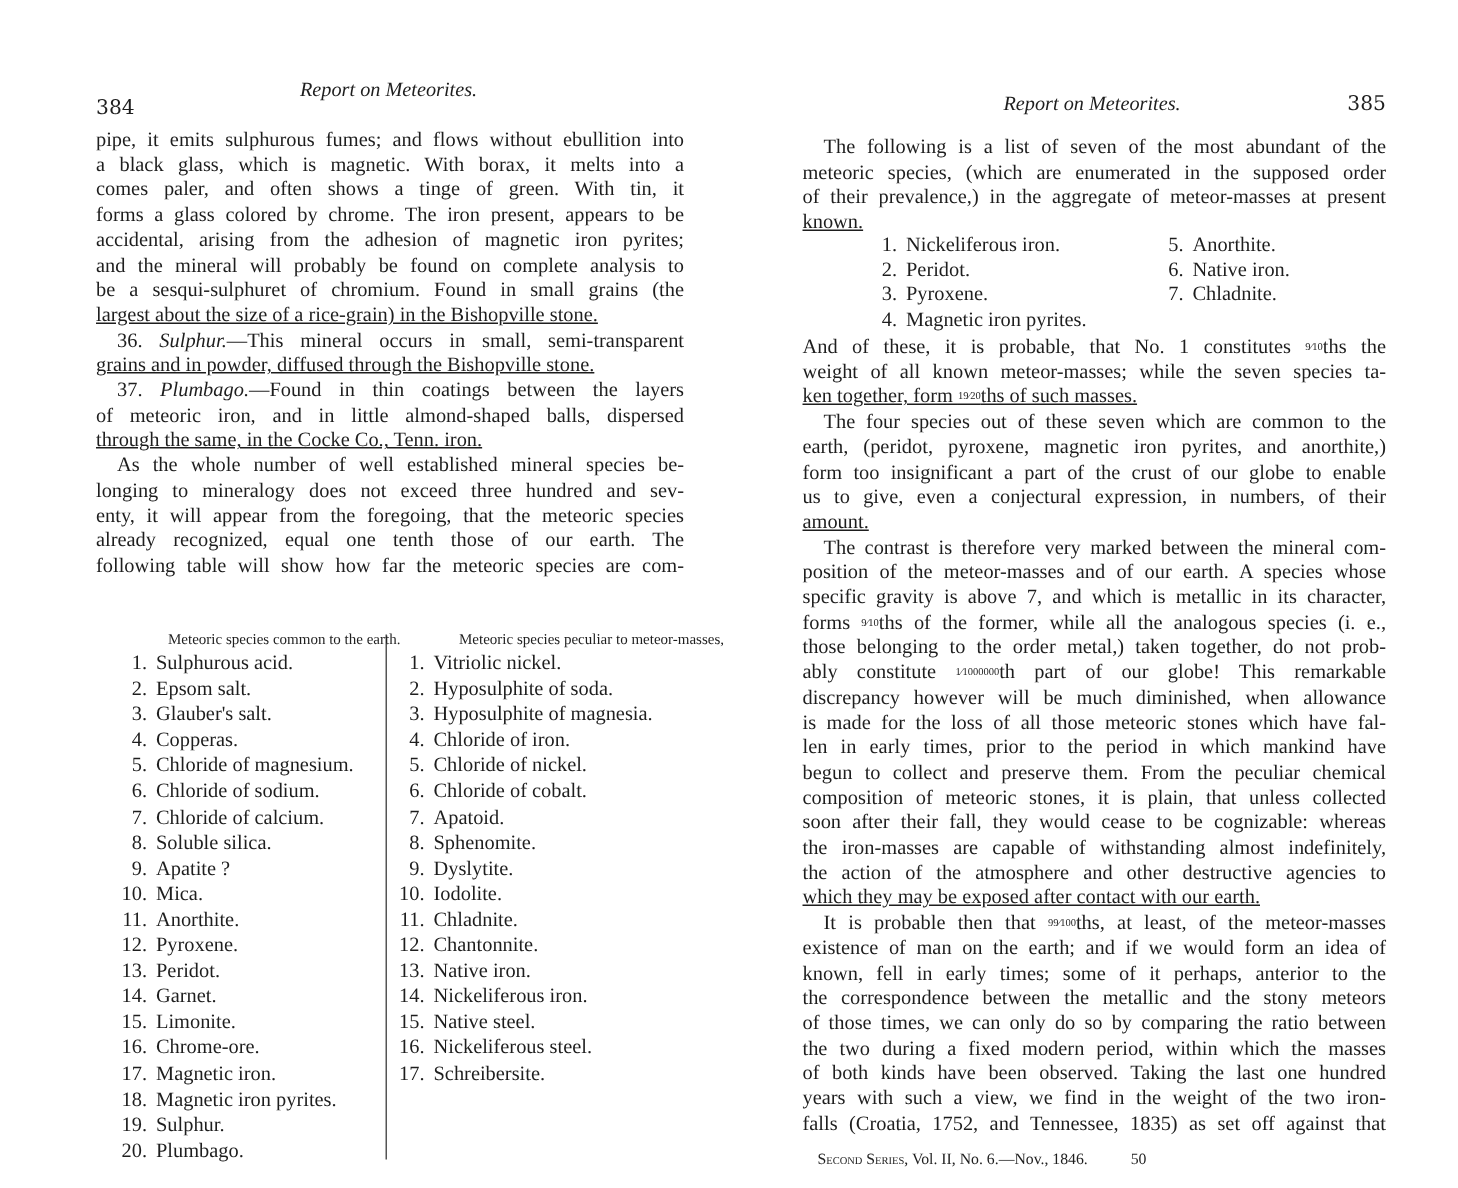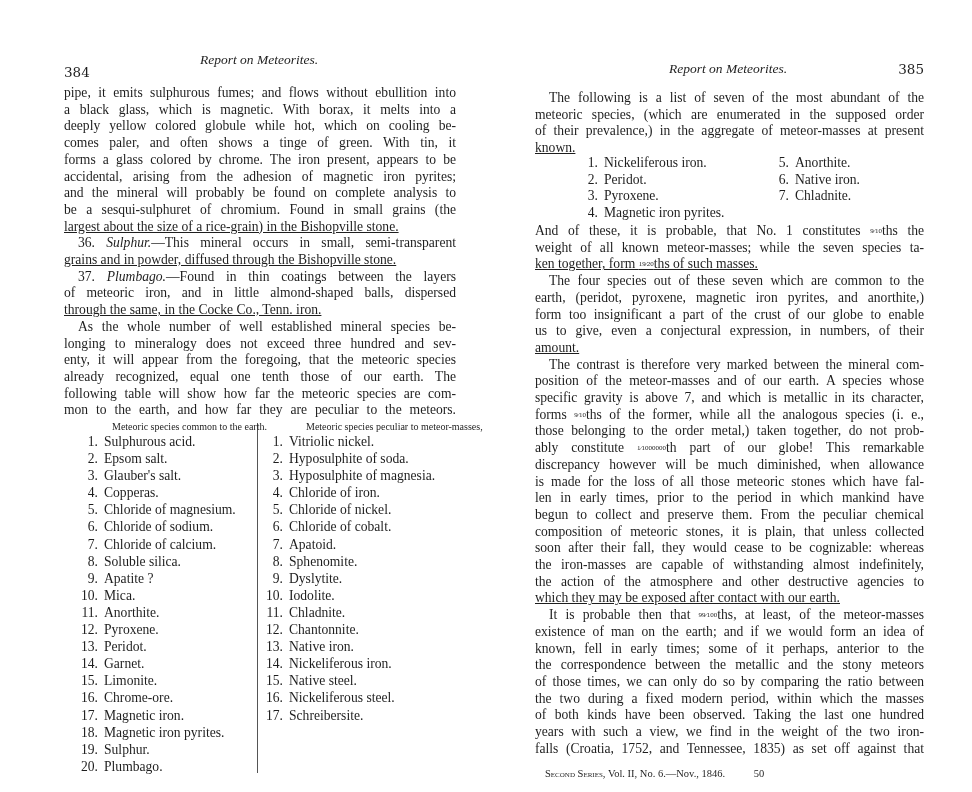--- a/index.html
+++ b/index.html
@@ -51,21 +51,20 @@
 <body>
 
 <div class="page page-left">
   <span class="folio" style="left:0;top:64px;">384</span>
   <span class="head-title" style="left:136px;top:52px;">Report on Meteorites.</span>
 
   <div class="text" style="top:85px;">
     <p>
       <span class="line">pipe, it emits sulphurous fumes; and flows without ebullition into</span>
       <span class="line">a black glass, which is magnetic. With borax, it melts into a</span>
-      <span class="line">deeply yellow colored globule while hot, which on cooling be-</span>
       <span class="line">comes paler, and often shows a tinge of green. With tin, it</span>
       <span class="line">forms a glass colored by chrome. The iron present, appears to be</span>
       <span class="line">accidental, arising from the adhesion of magnetic iron pyrites;</span>
       <span class="line">and the mineral will probably be found on complete analysis to</span>
       <span class="line">be a sesqui-sulphuret of chromium. Found in small grains (the</span>
       <span class="line last">largest about the size of a rice-grain) in the Bishopville stone.</span>
     </p>
     <p>
       <span class="line indent"><span>36.</span> <span class="it">Sulphur.</span><span>—This mineral occurs in small, semi-transparent</span></span>
       <span class="line last">grains and in powder, diffused through the Bishopville stone.</span>
@@ -74,21 +73,20 @@
       <span class="line indent"><span>37.</span> <span class="it">Plumbago.</span><span>—Found in thin coatings between the layers</span></span>
       <span class="line">of meteoric iron, and in little almond-shaped balls, dispersed</span>
       <span class="line last">through the same, in the Cocke Co., Tenn. iron.</span>
     </p>
     <p>
       <span class="line indent">As the whole number of well established mineral species be-</span>
       <span class="line">longing to mineralogy does not exceed three hundred and sev-</span>
       <span class="line">enty, it will appear from the foregoing, that the meteoric species</span>
       <span class="line">already recognized, equal one tenth those of our earth. The</span>
       <span class="line">following table will show how far the meteoric species are com-</span>
-      <span class="line">mon to the earth, and how far they are peculiar to the meteors.</span>
     </p>
   </div>
 
   <div class="species-table">
     <div class="col-divider"></div>
     <div class="col col-left">
       <div class="col-head">Meteoric species common to the earth.</div>
       <div id="common-list">
           <div class="entry"><span class="num">1.</span><span>Sulphurous acid.</span></div>
           <div class="entry"><span class="num">2.</span><span>Epsom salt.</span></div>

